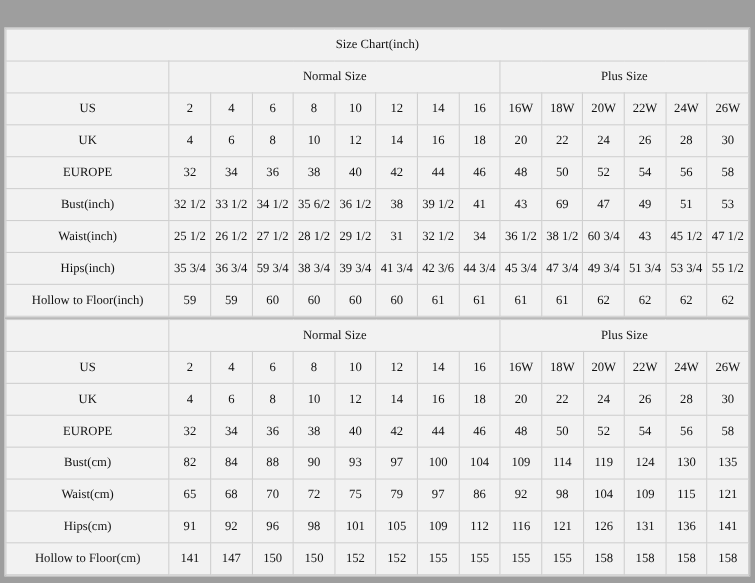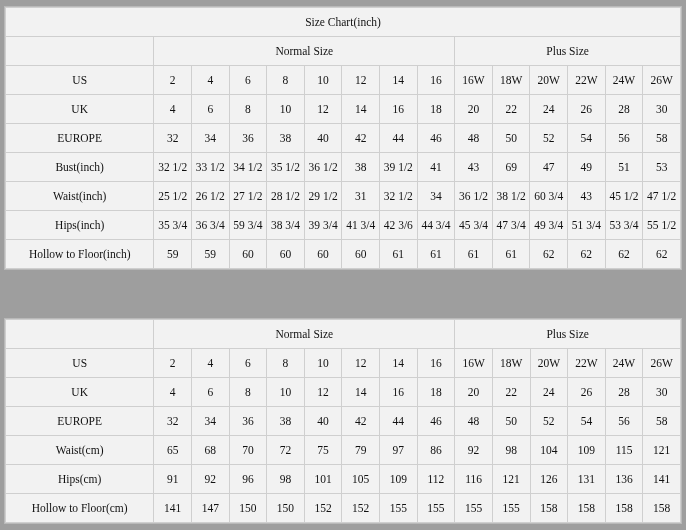--- a/index.html
+++ b/index.html
@@ -13,21 +13,21 @@
     font-family: "Liberation Serif", serif;
     overflow: hidden;
   }
   .page {
     width: 686px;
     height: 530px;
     box-sizing: border-box;
     padding: 6px 4px;
     display: flex;
     flex-direction: column;
-    justify-content: space-between;
+    justify-content: flex-end;
     font-family: Liberation Serif, serif;
   }
   .chart-block {
     background: #ffffff;
     border: 1px solid #b9b9b9;
     box-sizing: border-box;
     width: 678px;
   }
   table.size-table {
     border-collapse: collapse;
@@ -158,21 +158,21 @@
           <td class="val">54</td>
           <td class="val">56</td>
           <td class="val">58</td>
         </tr>
 
         <tr>
           <td class="rowlabel">Bust(inch)</td>
           <td class="val">32 1/2</td>
           <td class="val">33 1/2</td>
           <td class="val">34 1/2</td>
-          <td class="val">35 1/2</td>
+          <td class="val">35 6/2</td>
           <td class="val">36 1/2</td>
           <td class="val">38</td>
           <td class="val">39 1/2</td>
           <td class="val">41</td>
           <td class="val">43</td>
           <td class="val">69</td>
           <td class="val">47</td>
           <td class="val">49</td>
           <td class="val">51</td>
           <td class="val">53</td>
@@ -308,20 +308,37 @@
           <td class="val">44</td>
           <td class="val">46</td>
           <td class="val">48</td>
           <td class="val">50</td>
           <td class="val">52</td>
           <td class="val">54</td>
           <td class="val">56</td>
           <td class="val">58</td>
         </tr>
 
+        <tr>
+          <td class="rowlabel">Bust(cm)</td>
+          <td class="val">82</td>
+          <td class="val">84</td>
+          <td class="val">88</td>
+          <td class="val">90</td>
+          <td class="val">93</td>
+          <td class="val">97</td>
+          <td class="val">100</td>
+          <td class="val">104</td>
+          <td class="val">109</td>
+          <td class="val">114</td>
+          <td class="val">119</td>
+          <td class="val">124</td>
+          <td class="val">130</td>
+          <td class="val">135</td>
+        </tr>
 
         <tr>
           <td class="rowlabel">Waist(cm)</td>
           <td class="val">65</td>
           <td class="val">68</td>
           <td class="val">70</td>
           <td class="val">72</td>
           <td class="val">75</td>
           <td class="val">79</td>
           <td class="val">97</td>

